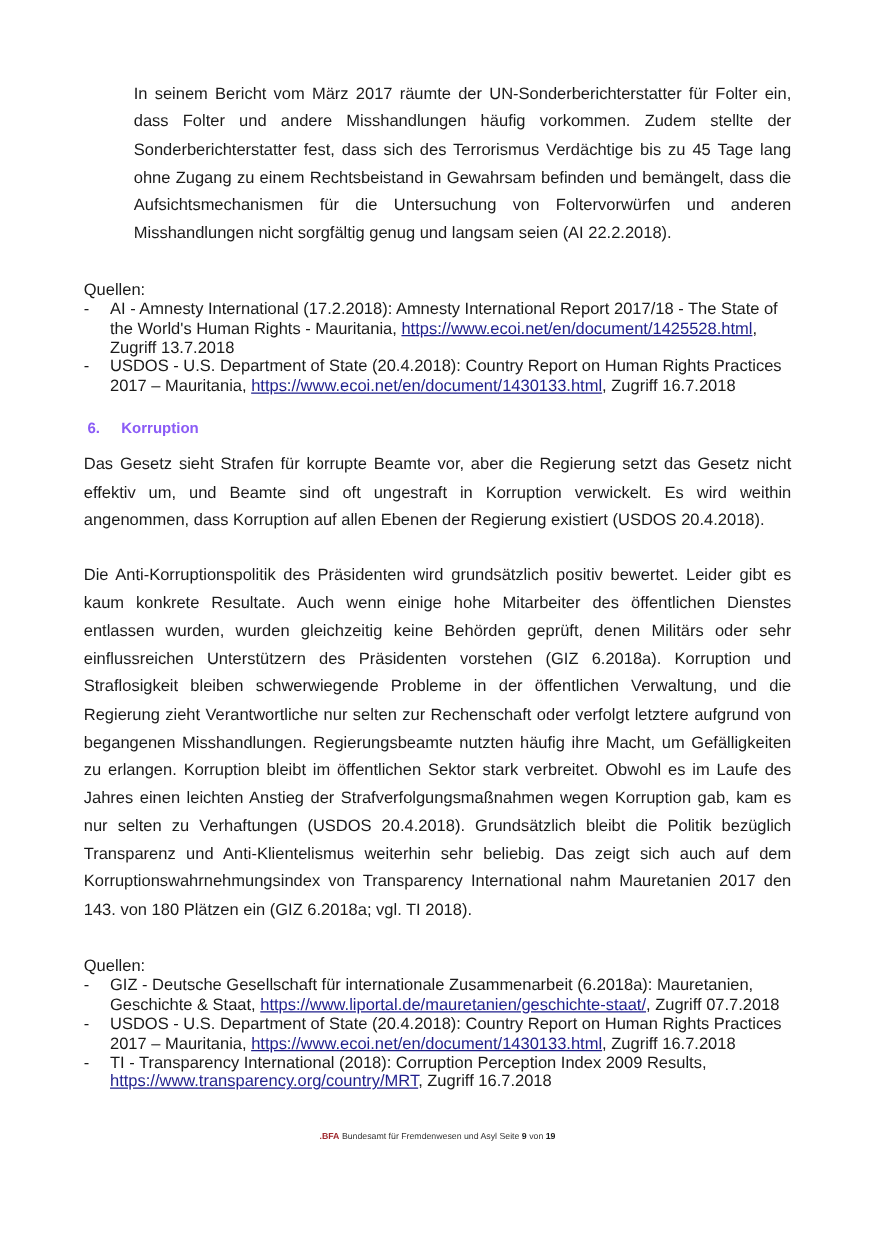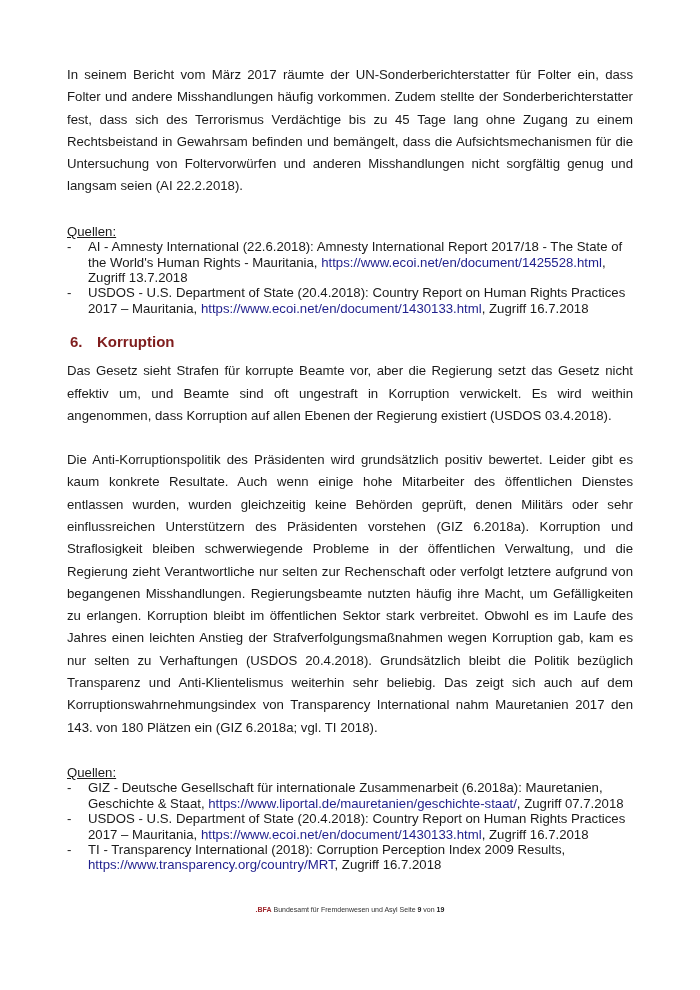--- a/index.html
+++ b/index.html
@@ -1,57 +1,57 @@
 <!DOCTYPE html>
 <html><head>
   <meta charset="utf-8">
   <style>
     html, body { margin: 0; padding: 0; background: #ffffff; }
     body { width: 700px; height: 990px; position: relative; overflow: hidden;
            font-family: "Liberation Sans", sans-serif; color: #1a1a1a; }
     .page { position: absolute; left: 67px; top: 64px; width: 566px; }
     .para { font-size: 13.2px; line-height: 22.3px; text-align: justify; margin: 0; }
-    .p1 { margin-bottom: 0; }
+    .p1 { margin-bottom: 0; margin-left: 40px; }
     .sources { margin-top: 26px; font-size: 13.2px; line-height: 15.4px; }
-    .sources-title { text-decoration: underline; margin: 0 0 0 0; }
+    .sources-title { margin: 0 0 0 0; }
     ul.src { list-style: none; margin: 0; padding: 0; }
     ul.src li { position: relative; padding-left: 21px; }
     ul.src li .dash { position: absolute; left: 0; top: 0; }
-    a.link { color: #1f1f8c; }
-    .heading { margin: 15px 0 7px 0; font-size: 15px; font-weight: bold; color: #7f1d1d; line-height: 22px; }
+    a.link { color: #1f1f8c; text-decoration: underline; }
+    .heading { margin: 15px 0 7px 0; font-size: 12px; font-weight: bold; color: #8b5cf6; line-height: 22px; }
     .heading .num { display: inline-block; width: 27px; padding-left: 3px; }
     .p-gap { margin-top: 22px; }
     .footer { position: absolute; left: 0; width: 700px; top: 906px; text-align: center;
               font-size: 7px; color: #333; }
     .footer .logo { color: #a0282d; font-weight: bold; }
     .footer b { color: #1a1a1a; }
   </style>
 </head>
 <body>
 
 <div class="page">
   <p class="para p1">In seinem Bericht vom März 2017 räumte der UN-Sonderberichterstatter für Folter ein, dass Folter und andere Misshandlungen häufig vorkommen. Zudem stellte der Sonderberichterstatter fest, dass sich des Terrorismus Verdächtige bis zu 45 Tage lang ohne Zugang zu einem Rechtsbeistand in Gewahrsam befinden und bemängelt, dass die Aufsichtsmechanismen für die Untersuchung von Foltervorwürfen und anderen Misshandlungen nicht sorgfältig genug und langsam seien (AI 22.2.2018).</p>
 
   <div class="sources">
     <div class="sources-title">Quellen:</div>
     <ul class="src">
       <li>
-        <span class="dash">-</span><span>AI - Amnesty International (22.6.2018): Amnesty International Report 2017/18 - The State of the World's Human Rights - Mauritania, </span><a class="link">https://www.ecoi.net/en/document/1425528.html</a><span>, Zugriff 13.7.2018</span>
+        <span class="dash">-</span><span>AI - Amnesty International (17.2.2018): Amnesty International Report 2017/18 - The State of the World's Human Rights - Mauritania, </span><a class="link">https://www.ecoi.net/en/document/1425528.html</a><span>, Zugriff 13.7.2018</span>
       </li>
       <li>
         <span class="dash">-</span><span>USDOS - U.S. Department of State (20.4.2018): Country Report on Human Rights Practices 2017 – Mauritania, </span><a class="link">https://www.ecoi.net/en/document/1430133.html</a><span>, Zugriff 16.7.2018</span>
       </li>
     </ul>
   </div>
 
   <div class="heading">
     <span class="num">6.</span><span>Korruption</span>
   </div>
 
-  <p class="para">Das Gesetz sieht Strafen für korrupte Beamte vor, aber die Regierung setzt das Gesetz nicht effektiv um, und Beamte sind oft ungestraft in Korruption verwickelt. Es wird weithin angenommen, dass Korruption auf allen Ebenen der Regierung existiert (USDOS 03.4.2018).</p>
+  <p class="para">Das Gesetz sieht Strafen für korrupte Beamte vor, aber die Regierung setzt das Gesetz nicht effektiv um, und Beamte sind oft ungestraft in Korruption verwickelt. Es wird weithin angenommen, dass Korruption auf allen Ebenen der Regierung existiert (USDOS 20.4.2018).</p>
   <p class="para p-gap">Die Anti-Korruptionspolitik des Präsidenten wird grundsätzlich positiv bewertet. Leider gibt es kaum konkrete Resultate. Auch wenn einige hohe Mitarbeiter des öffentlichen Dienstes entlassen wurden, wurden gleichzeitig keine Behörden geprüft, denen Militärs oder sehr einflussreichen Unterstützern des Präsidenten vorstehen (GIZ 6.2018a). Korruption und Straflosigkeit bleiben schwerwiegende Probleme in der öffentlichen Verwaltung, und die Regierung zieht Verantwortliche nur selten zur Rechenschaft oder verfolgt letztere aufgrund von begangenen Misshandlungen. Regierungsbeamte nutzten häufig ihre Macht, um Gefälligkeiten zu erlangen. Korruption bleibt im öffentlichen Sektor stark verbreitet. Obwohl es im Laufe des Jahres einen leichten Anstieg der Strafverfolgungsmaßnahmen wegen Korruption gab, kam es nur selten zu Verhaftungen (USDOS 20.4.2018). Grundsätzlich bleibt die Politik bezüglich Transparenz und Anti-Klientelismus weiterhin sehr beliebig. Das zeigt sich auch auf dem Korruptionswahrnehmungsindex von Transparency International nahm Mauretanien 2017 den 143. von 180 Plätzen ein (GIZ 6.2018a; vgl. TI 2018).</p>
 
   <div class="sources">
     <div class="sources-title">Quellen:</div>
     <ul class="src">
       <li>
         <span class="dash">-</span><span>GIZ - Deutsche Gesellschaft für internationale Zusammenarbeit (6.2018a): Mauretanien, Geschichte &amp; Staat, </span><a class="link">https://www.liportal.de/mauretanien/geschichte-staat/</a><span>, Zugriff 07.7.2018</span>
       </li>
       <li>
         <span class="dash">-</span><span>USDOS - U.S. Department of State (20.4.2018): Country Report on Human Rights Practices 2017 – Mauritania, </span><a class="link">https://www.ecoi.net/en/document/1430133.html</a><span>, Zugriff 16.7.2018</span>

